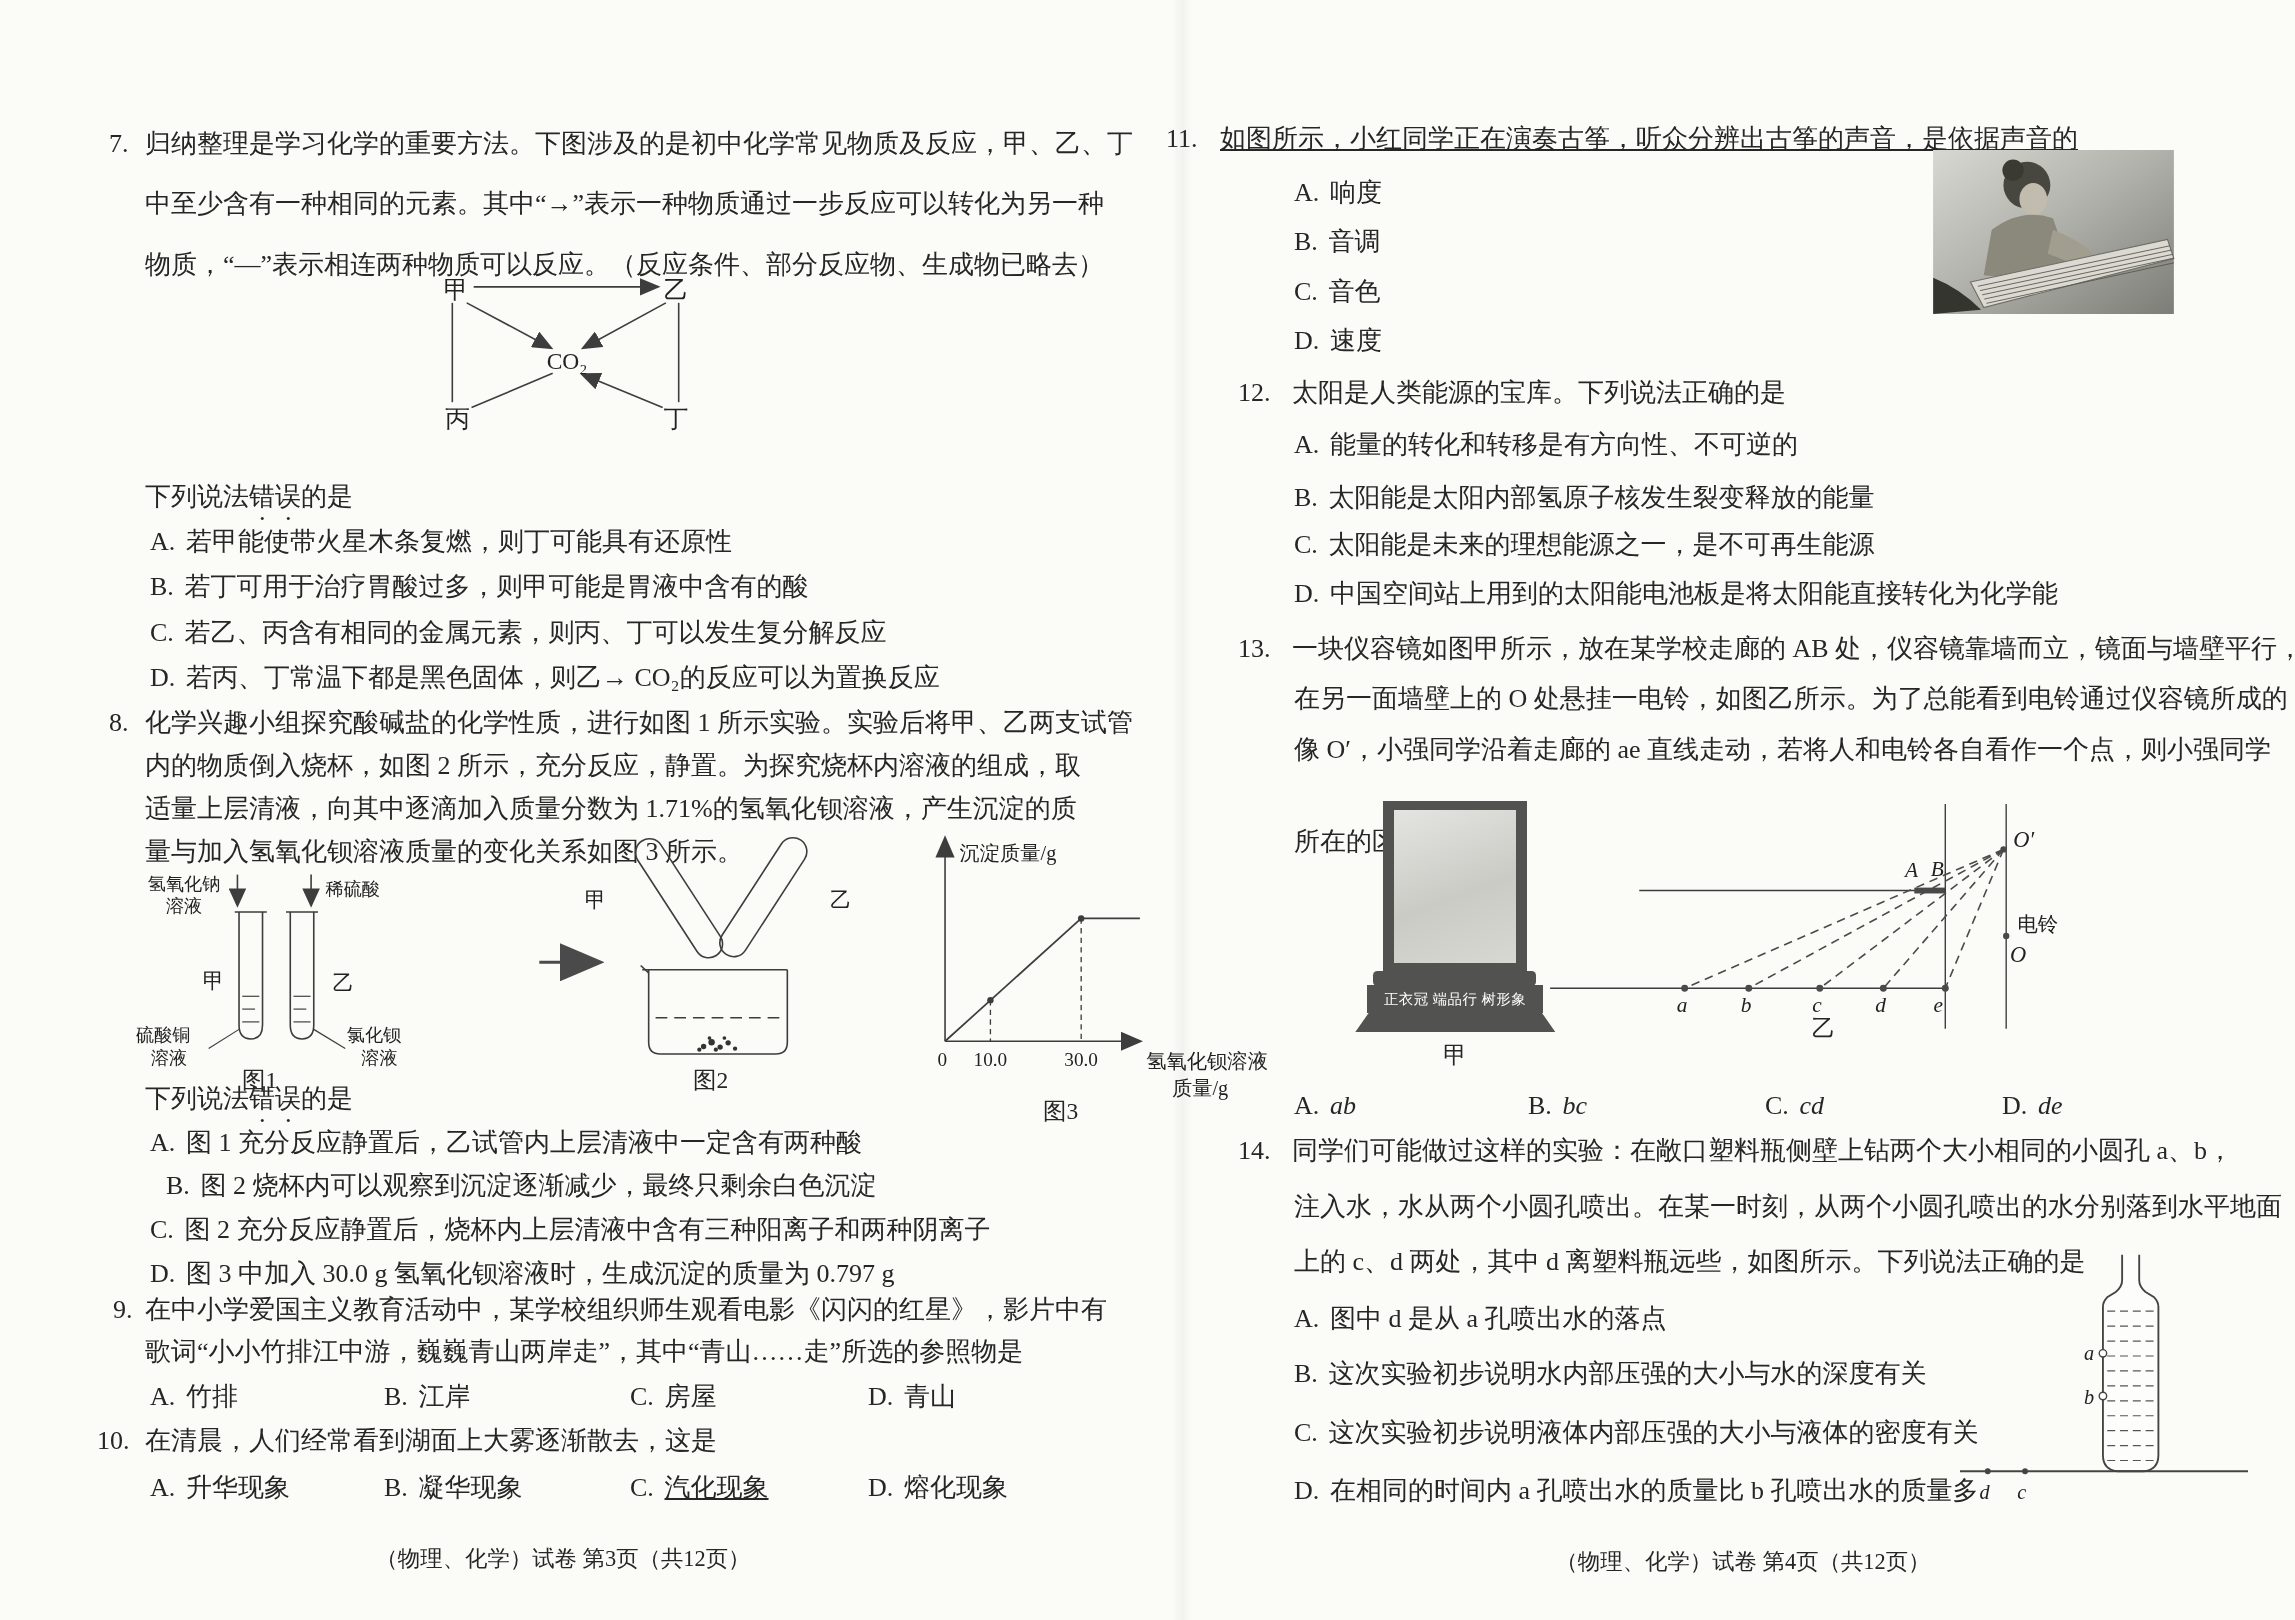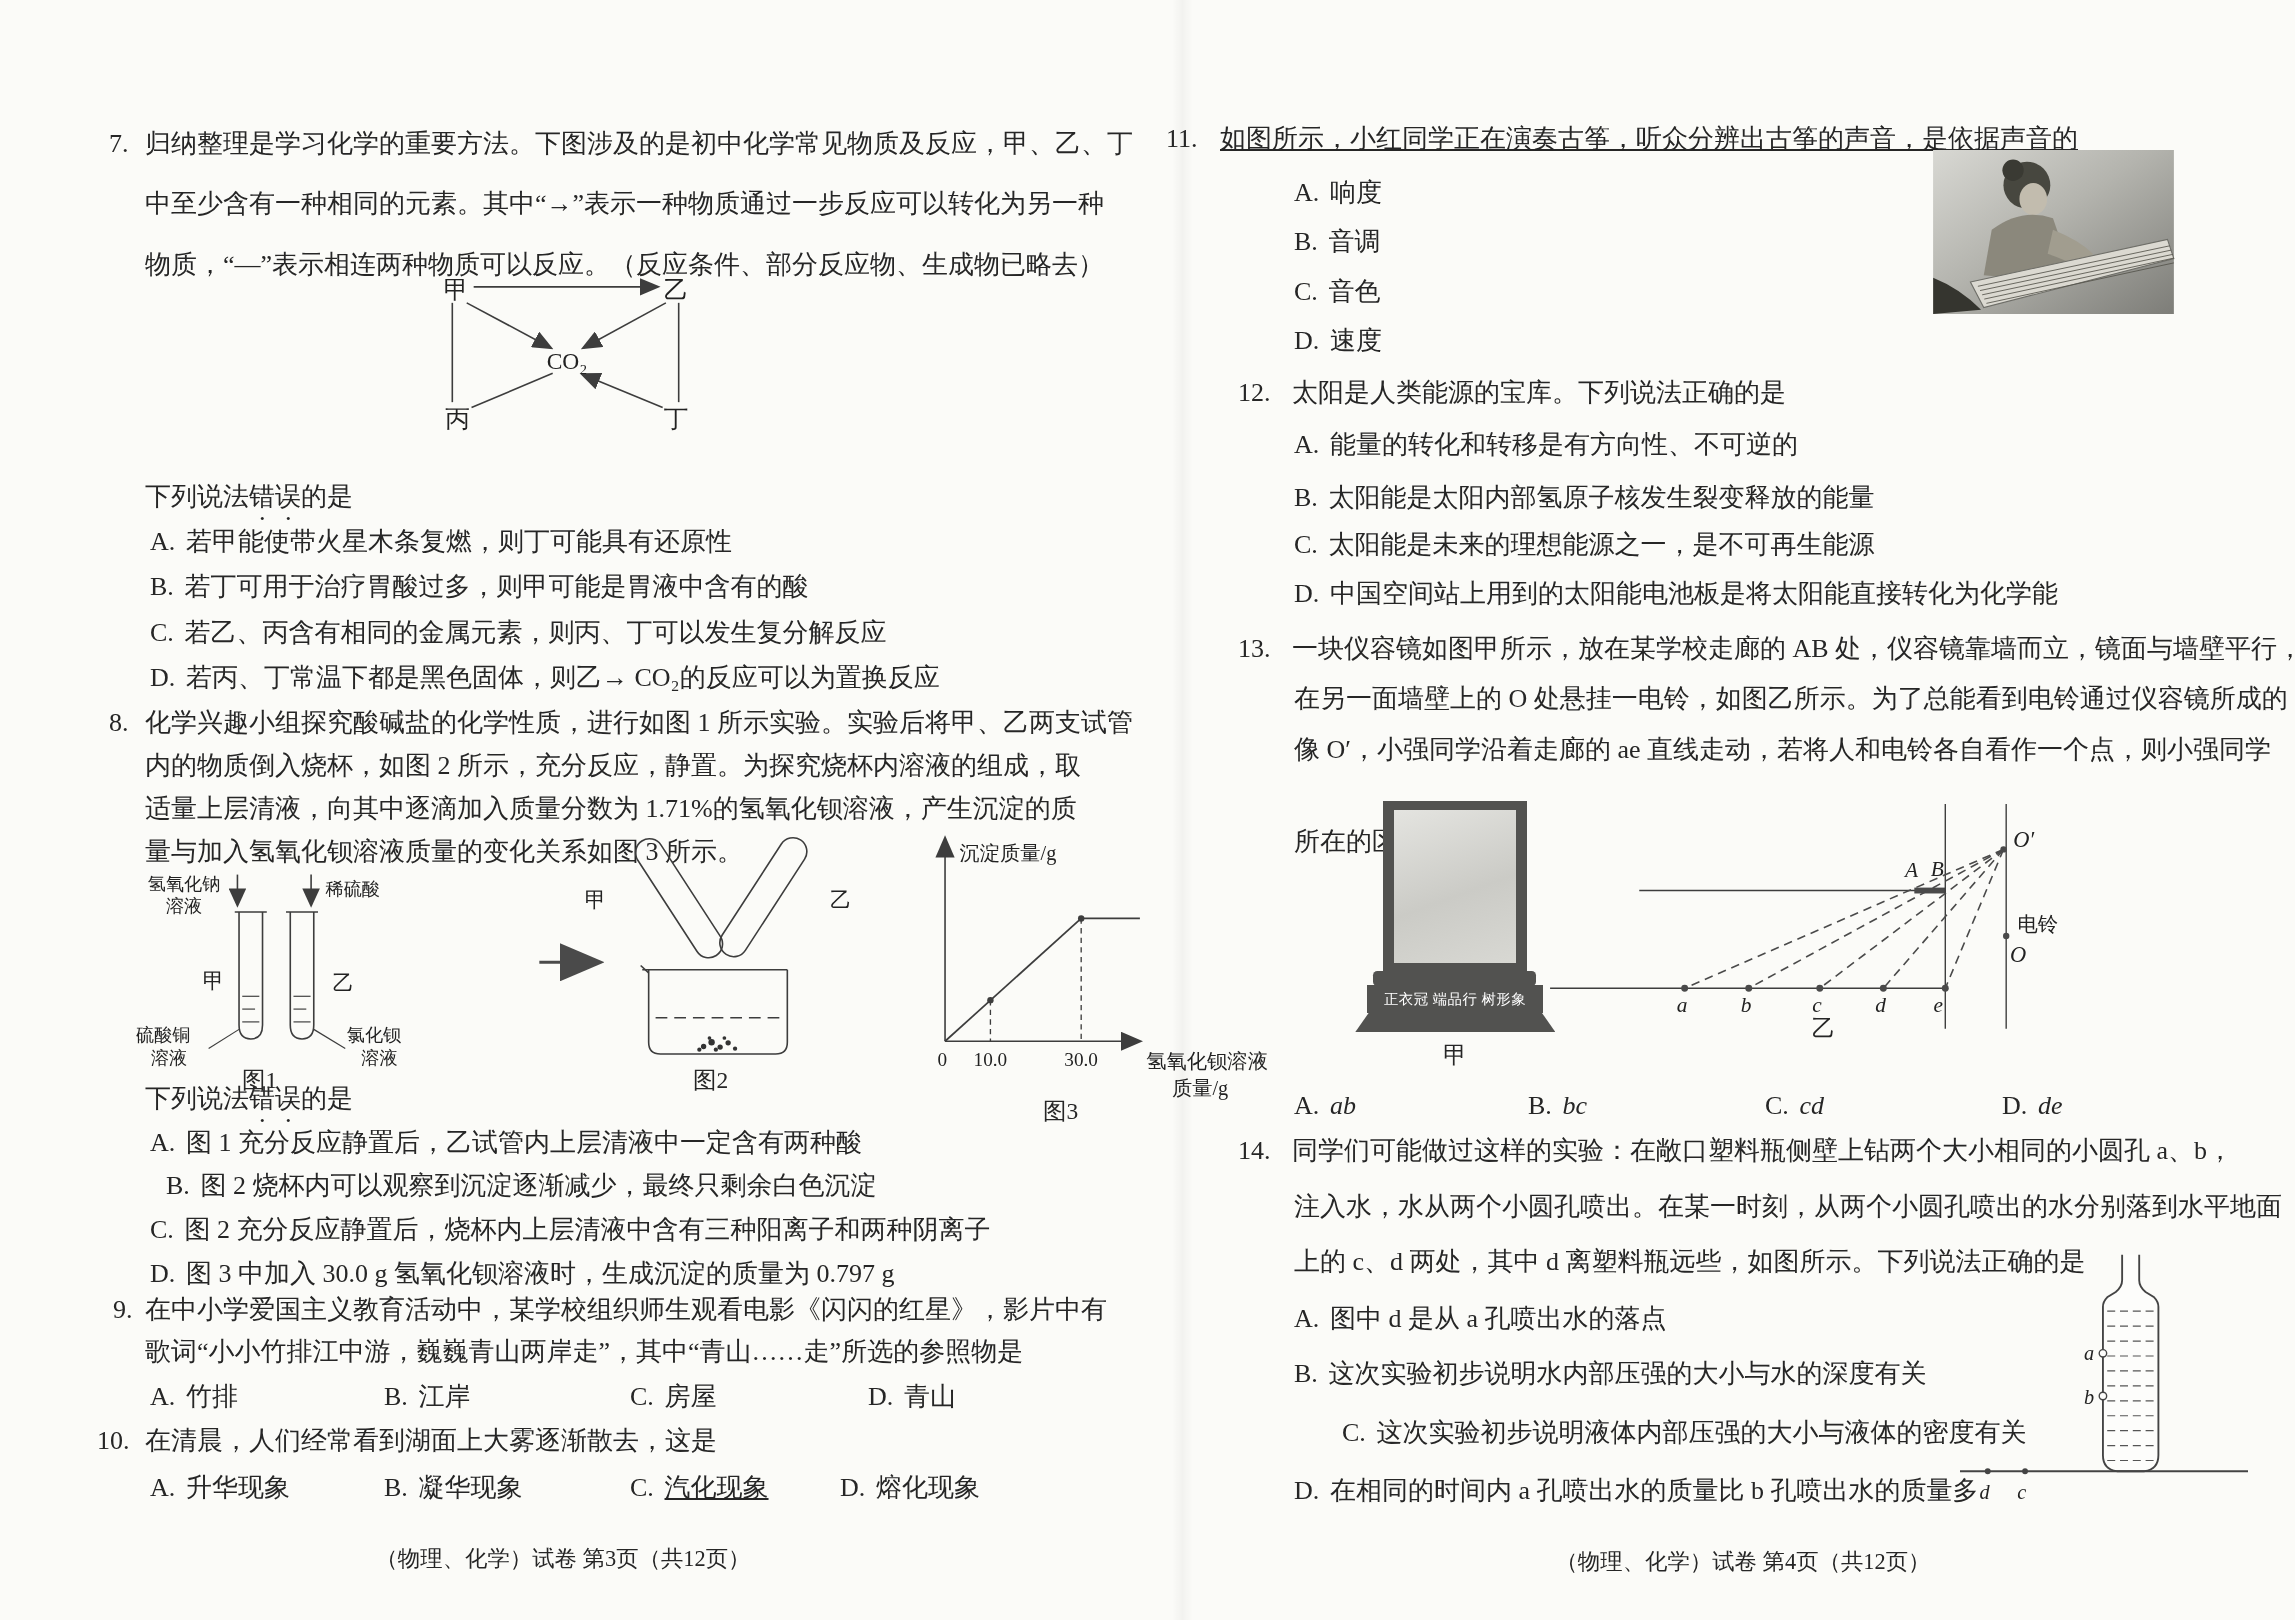--- a/index.html
+++ b/index.html
@@ -179,21 +179,21 @@
 <div class="line" style="left:145px;top:1336px;">歌词“小小竹排江中游，巍巍青山两岸走”，其中“青山……走”所选的参照物是</div>
 <div class="line" style="left:150px;top:1381px;"><span class="opt-k">A.</span><span>竹排</span></div>
 <div class="line" style="left:384px;top:1381px;"><span class="opt-k">B.</span><span>江岸</span></div>
 <div class="line" style="left:630px;top:1381px;"><span class="opt-k">C.</span><span>房屋</span></div>
 <div class="line" style="left:868px;top:1381px;"><span class="opt-k">D.</span><span>青山</span></div>
 
 <div class="line" style="left:97px;top:1425px;"><span class="qnum" style="width:48px;">10.</span><span>在清晨，人们经常看到湖面上大雾逐渐散去，这是</span></div>
 <div class="line" style="left:150px;top:1472px;"><span class="opt-k">A.</span><span>升华现象</span></div>
 <div class="line" style="left:384px;top:1472px;"><span class="opt-k">B.</span><span>凝华现象</span></div>
 <div class="line" style="left:630px;top:1472px;text-decoration:underline;"><span class="opt-k">C.</span><span>汽化现象</span></div>
-<div class="line" style="left:840px;top:1472px;text-align:center;"><span class="opt-k">D.</span><span>熔化现象</span></div>
+<div class="line" style="left:868px;top:1472px;text-align:center;"><span class="opt-k">D.</span><span>熔化现象</span></div>
 
 <div class="footer" style="left:296px;top:1543px;width:534px;">（物理、化学）试卷  第3页（共12页）</div>
 
 <div class="line" style="left:1166px;top:123px;text-decoration:underline;"><span class="qnum" style="width:54px;">11.</span><span>如图所示，小红同学正在演奏古筝，听众分辨出古筝的声音，是依据声音的</span></div>
 <div class="line" style="left:1294px;top:177px;"><span class="opt-k">A.</span><span>响度</span></div>
 <div class="line" style="left:1294px;top:226px;"><span class="opt-k">B.</span><span>音调</span></div>
 <div class="line" style="left:1294px;top:276px;"><span class="opt-k">C.</span><span>音色</span></div>
 <div class="line" style="left:1294px;top:325px;"><span class="opt-k">D.</span><span>速度</span></div>
 
 <div class="photo" style="left:1933px;top:150px;width:241px;height:164px;">
@@ -285,21 +285,21 @@
 <div class="line" style="left:1294px;top:1090px;"><span class="opt-k">A.</span><span class="it">ab</span></div>
 <div class="line" style="left:1528px;top:1090px;"><span class="opt-k">B.</span><span class="it">bc</span></div>
 <div class="line" style="left:1765px;top:1090px;"><span class="opt-k">C.</span><span class="it">cd</span></div>
 <div class="line" style="left:2002px;top:1090px;"><span class="opt-k">D.</span><span class="it">de</span></div>
 
 <div class="line" style="left:1238px;top:1135px;"><span class="qnum" style="width:54px;">14.</span><span>同学们可能做过这样的实验：在敞口塑料瓶侧壁上钻两个大小相同的小圆孔 a、b，</span></div>
 <div class="line" style="left:1294px;top:1191px;">注入水，水从两个小圆孔喷出。在某一时刻，从两个小圆孔喷出的水分别落到水平地面</div>
 <div class="line" style="left:1294px;top:1246px;">上的 c、d 两处，其中 d 离塑料瓶远些，如图所示。下列说法正确的是</div>
 <div class="line" style="left:1294px;top:1303px;"><span class="opt-k">A.</span><span>图中 d 是从 a 孔喷出水的落点</span></div>
 <div class="line" style="left:1294px;top:1358px;"><span class="opt-k">B.</span><span>这次实验初步说明水内部压强的大小与水的深度有关</span></div>
-<div class="line" style="left:1294px;top:1417px;margin-left:48px;"><span class="opt-k">C.</span><span>这次实验初步说明液体内部压强的大小与液体的密度有关</span></div>
+<div class="line" style="left:1294px;top:1417px;"><span class="opt-k">C.</span><span>这次实验初步说明液体内部压强的大小与液体的密度有关</span></div>
 <div class="line" style="left:1294px;top:1475px;"><span class="opt-k">D.</span><span>在相同的时间内 a 孔喷出水的质量比 b 孔喷出水的质量多</span></div>
 
 <svg style="left:1944px;top:1244px;" width="320" height="288" viewBox="0 0 600 540">
   <path d="M334,20 L334,68 Q334,80 322,90 L306,100 Q298,108 298,118 L298,396 Q298,422 324,426 L376,426 Q402,422 402,396 L402,118 Q402,108 394,100 L378,90 Q366,80 366,68 L366,20" fill="#fdfdfb" stroke="#444" stroke-width="3.5"></path>
   <g stroke="#555" stroke-width="2.2" stroke-dasharray="15 9">
     <line x1="306" y1="126" x2="394" y2="126"></line>
       <line x1="306" y1="154" x2="394" y2="154"></line>
     <line x1="306" y1="182" x2="394" y2="182"></line>
       <line x1="306" y1="210" x2="394" y2="210"></line>
     <line x1="306" y1="238" x2="394" y2="238"></line>

